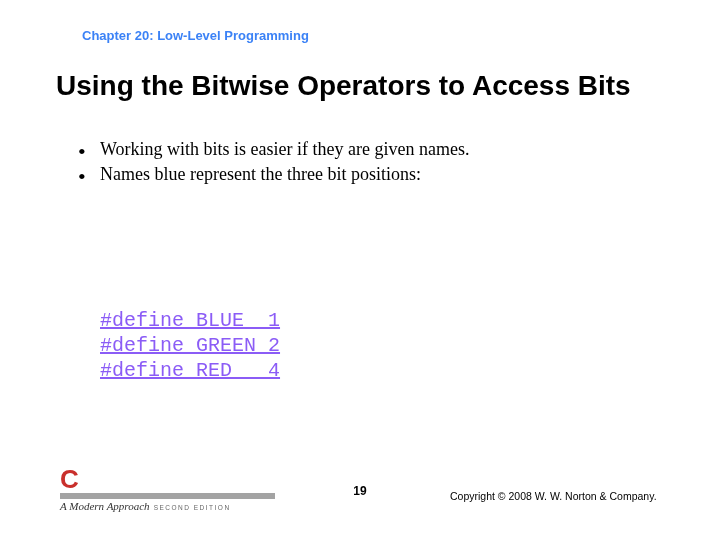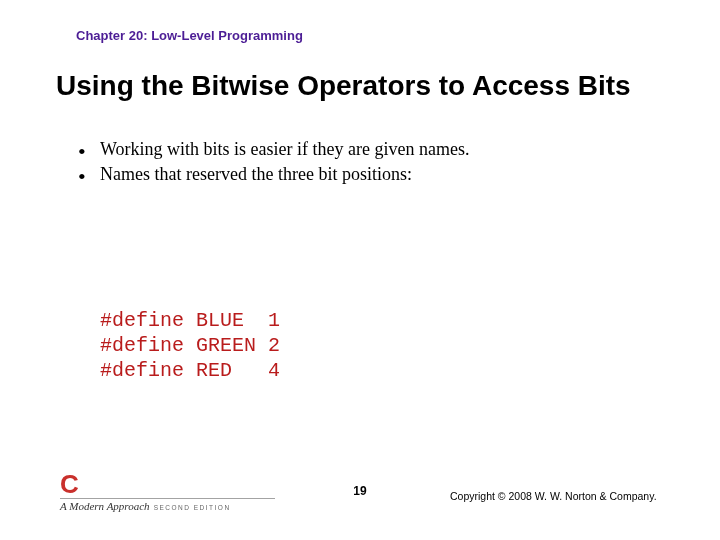--- a/index.html
+++ b/index.html
@@ -7,24 +7,24 @@
     width: 720px;
     height: 540px;
     background: #ffffff;
     font-family: Arial, Helvetica, sans-serif;
     position: relative;
     overflow: hidden;
   }
   .chapter-label {
     position: absolute;
     top: 28px;
-    left: 76px;
+    left: 82px;
     font-size: 13px;
     font-weight: bold;
-    color: #4c1d95;
+    color: #3b82f6;
   }
   .slide-title {
     position: absolute;
     top: 70px;
     left: 56px;
     font-size: 28px;
     font-family: Arial, Helvetica, sans-serif;
     color: #000;
     font-weight: bold;
     letter-spacing: 0px;
@@ -54,23 +54,24 @@
     left: 0;
     top: 0;
     font-size: 22px;
   }
   .code-block {
     position: absolute;
     top: 308px;
     left: 100px;
     font-family: "Courier New", Courier, monospace;
     font-size: 20px;
-    color: #b91c1c;
+    color: #8b5cf6;
     line-height: 1.25;
     white-space: pre;
+    text-decoration: underline;
   }
   .footer {
     position: absolute;
     bottom: 28px;
     left: 0;
     right: 0;
     height: 48px;
   }
   .logo {
     position: absolute;
@@ -98,21 +99,21 @@
     color: #222;
     letter-spacing: 1.2px;
     line-height: 1;
     position: relative;
     top: -2px;
   }
   .logo-sub {
     display: flex;
     align-items: baseline;
     gap: 4px;
-    border-top: 1px solid #a3a3a3;
+    border-top: 6px solid #a3a3a3;
     margin-top: 1px;
     padding-top: 1px;
   }
   .logo-sub-main {
     font-family: "Times New Roman", serif;
     font-style: italic;
     font-size: 11px;
     color: #333;
   }
   .logo-sub-ed {
@@ -145,21 +146,21 @@
 </head>
 <body>
 
 <div class="chapter-label">Chapter 20: Low-Level Programming</div>
 
 <div class="slide-title">Using the Bitwise Operators to Access Bits</div>
 
 <div class="bullets">
   <ul>
     <li>Working with bits is easier if they are given names.</li>
-    <li>Names that reserved the three bit positions:</li>
+    <li>Names blue represent the three bit positions:</li>
   </ul>
 </div>
 
 <div class="code-block">#define BLUE  1
 #define GREEN 2
 #define RED   4</div>
 
 <div class="footer">
   <div class="logo">
     <div class="logo-top">

